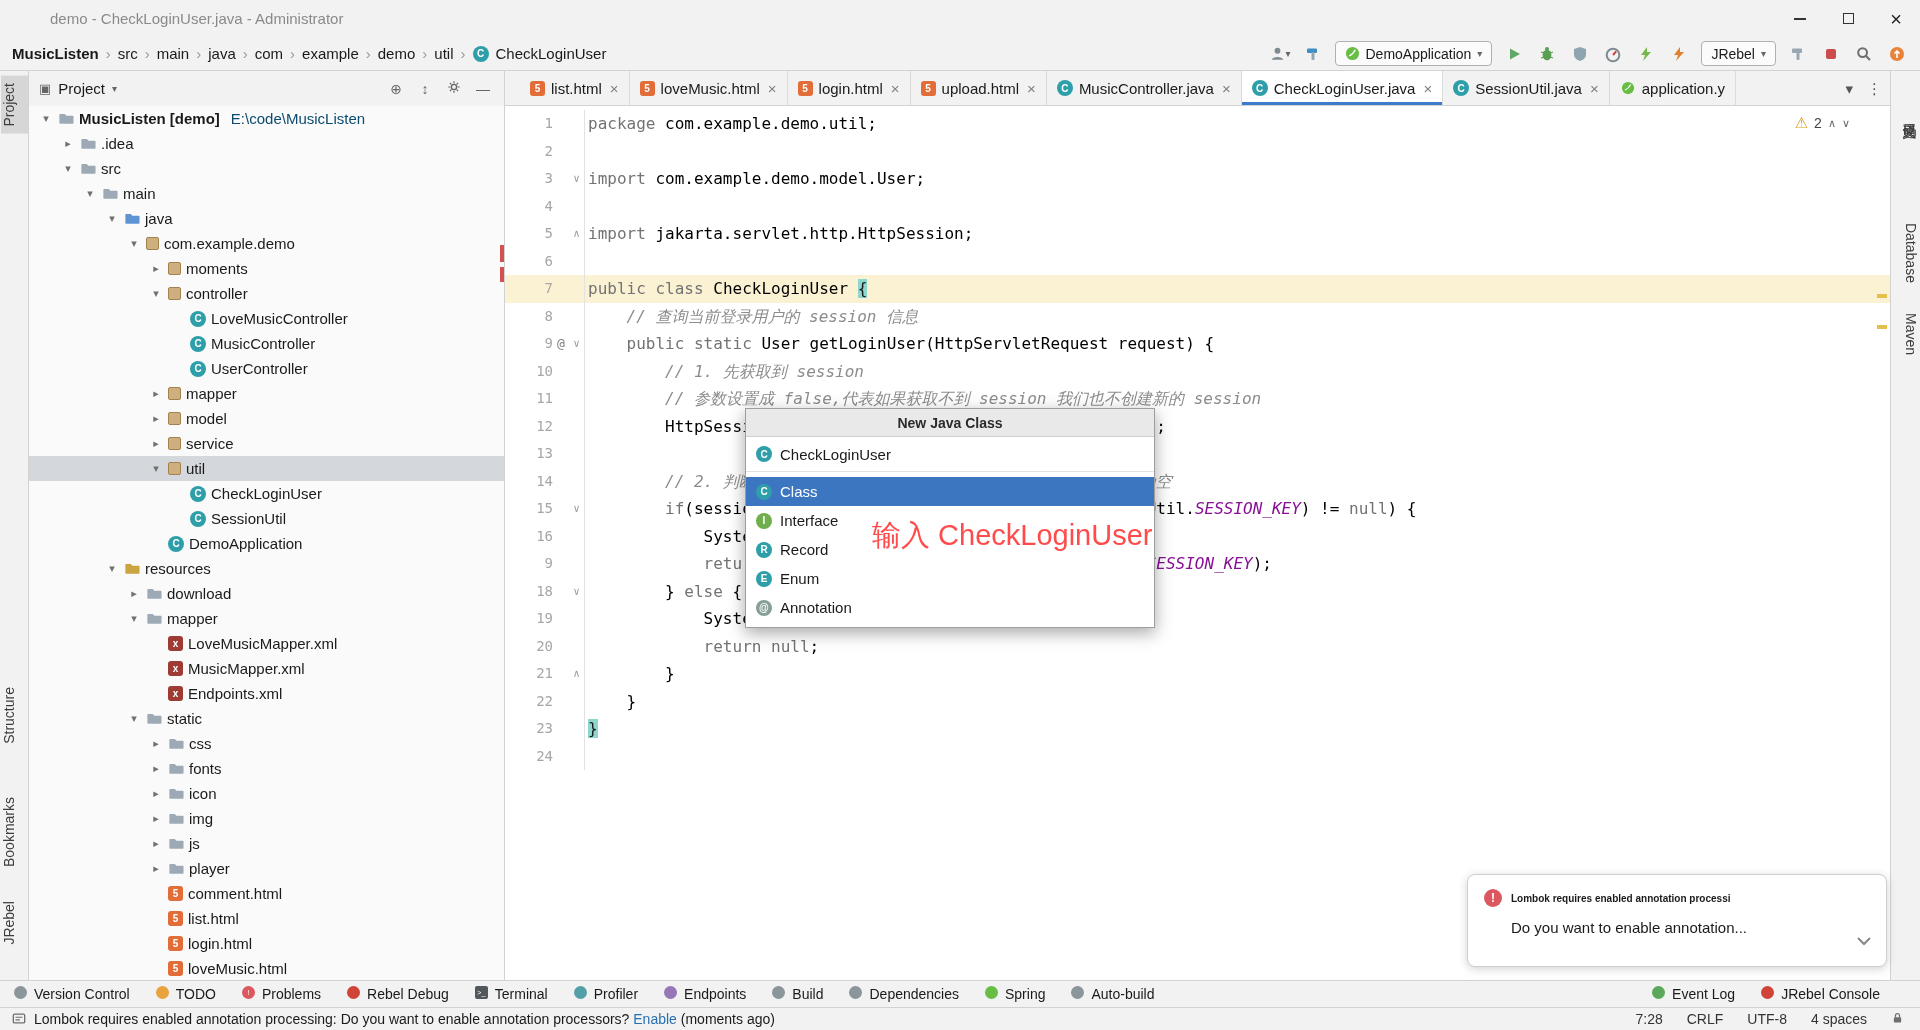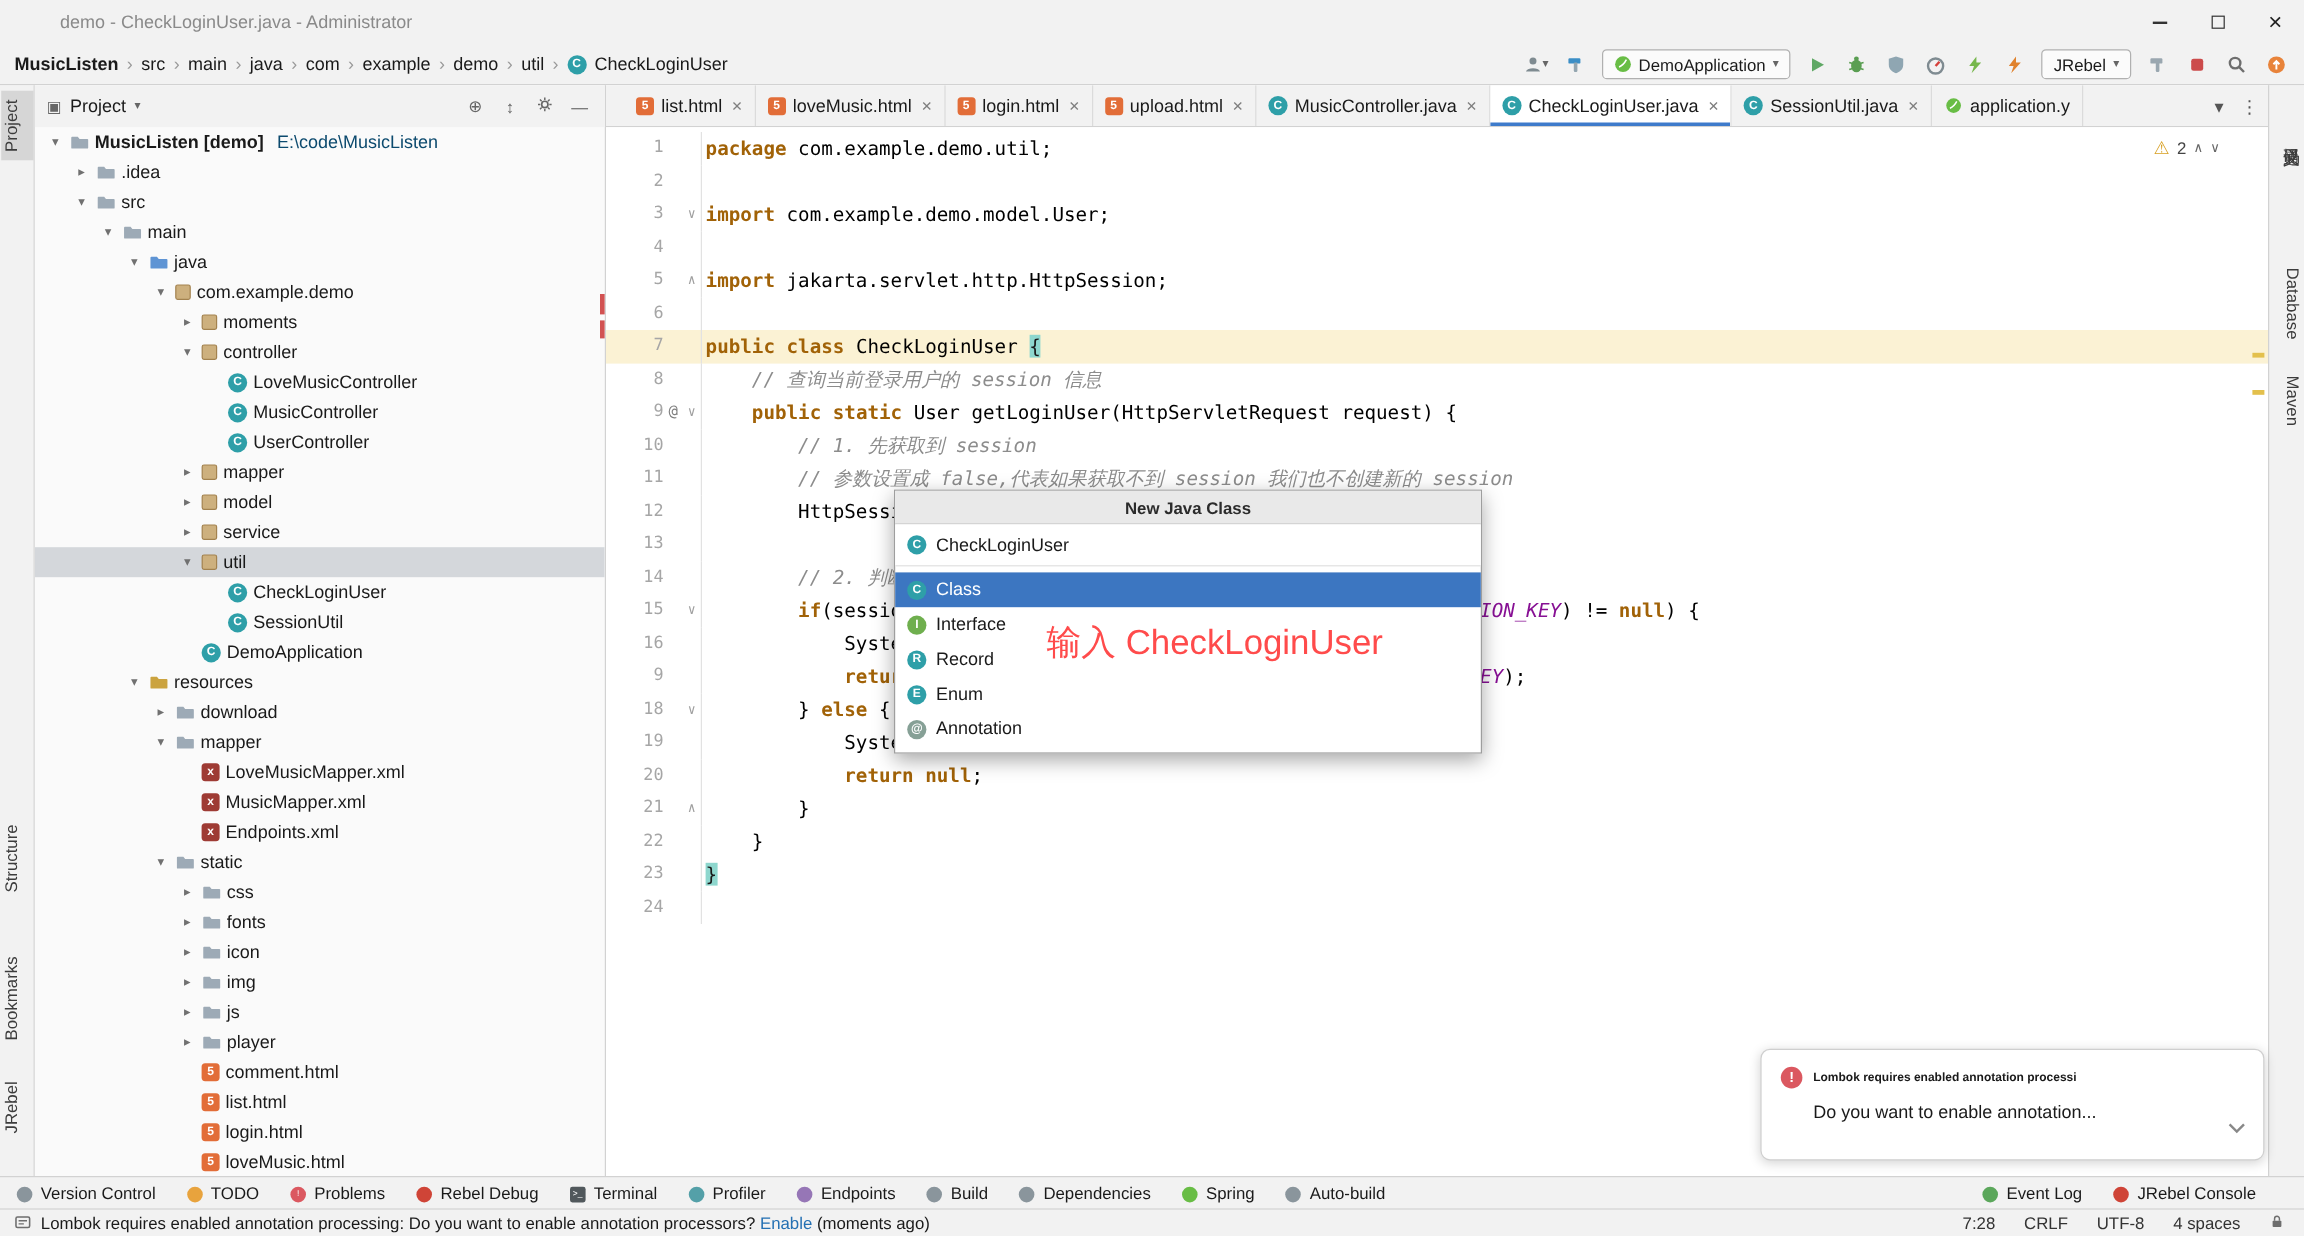--- a/index.html
+++ b/index.html
@@ -68,53 +68,53 @@
   #tabctl{position:absolute;right:8px;top:0;height:35px;display:flex;align-items:center;gap:14px;color:#555;background:#F2F2F2;padding-left:8px}
   #editor{position:absolute;left:0;top:35px;right:0;bottom:0;background:#fff;font-family:"DejaVu Sans Mono","Liberation Mono",monospace;font-size:16px;overflow:hidden}
   #codelines{padding-top:4px}
   .crow{display:flex;height:27.5px;line-height:27.5px;white-space:pre}
   .gut{display:flex;width:80px;flex:none;border-right:1px solid #E2E2E2}
   .lnum{width:48px;text-align:right;color:#A6A6A6;font-size:14px}
   .gico{width:16px;text-align:center;color:#808080;font-size:13px}
   .fold{width:15px;text-align:center;color:#9F9F9F;font-size:11px}
   .cline{padding-left:3px}
   .caret{background:#FBF2D4}
-  .sg-kw{color:#a16207;font-weight:bold}
+  .sg-kw{color:#737373;font-weight:normal}
   .sg-t{color:#000}
   .sg-com{color:#8C8C8C;font-style:italic}
   .sg-const{color:#871094;font-style:italic}
   .sg-str{color:#067D17}
   .sg-brc{background:#8ED7CE}
   #inspect{position:absolute;right:40px;top:8px;display:flex;align-items:center;gap:6px;font-family:"Liberation Sans",sans-serif;font-size:14px;color:#444}
   #inspect .warnglyph{color:#D8A024;font-size:15px}
   #inspect .arr{color:#666;font-size:11px}
   .stripewarn{position:absolute;right:3px;width:10px;height:4px;background:#E3C04C}
 
   
-  #popup{position:absolute;left:745px;top:408px;width:490px;background:#fff;border:1px solid #9E9E9E;box-shadow:0 5px 16px rgba(0,0,0,.35);z-index:50}
+  #popup{position:absolute;left:745px;top:408px;width:410px;background:#fff;border:1px solid #9E9E9E;box-shadow:0 5px 16px rgba(0,0,0,.35);z-index:50}
   #popup-hd{height:28px;background:#E9E9E9;border-bottom:1px solid #CFCFCF;display:flex;align-items:center;justify-content:center;font-size:14px;font-weight:bold;color:#2B2B2B}
   #popup-input{height:35px;display:flex;align-items:center;gap:8px;padding:0 10px;border-bottom:1px solid #E0E0E0;font-size:15px;background:#fff}
   #popup-options{padding:5px 0}
   .popt{height:29px;display:flex;align-items:center;gap:8px;padding:0 10px;font-size:15px;cursor:default}
   .psel{background:#3C76C1;color:#fff}
   #red-note{position:absolute;left:872px;top:516px;z-index:60;color:#FF4B4B;font-size:29px;white-space:nowrap}
 
   
   #notif{position:absolute;left:1467px;top:874px;width:420px;height:93px;background:#fff;border:1px solid #CFCFCF;border-radius:8px;box-shadow:0 2px 10px rgba(0,0,0,.18);z-index:40;padding:14px 16px}
   #notif-title-row{display:flex;align-items:center;gap:9px}
   .errdot{width:18px;height:18px;border-radius:50%;background:#DB5860;color:#fff;font-weight:bold;font-size:12px;display:flex;align-items:center;justify-content:center;flex:none}
   #notif-title{font-weight:bold;font-size:10px;white-space:nowrap;overflow:hidden}
   #notif-body{margin-top:12px;padding-left:27px;font-size:15px}
   #notif-chev{position:absolute;right:14px;bottom:16px}
 
   
   #bottombar{position:absolute;left:0;bottom:23px;right:0;height:27px;background:#F2F2F2;border-top:1px solid #D2D2D2;display:flex;align-items:center;font-size:14px;padding:0 14px}
   #bbleft{display:flex;align-items:center;gap:26px}
   #bbright{margin-left:auto;display:flex;align-items:center;gap:26px;padding-right:26px}
-  .bitem{display:flex;align-items:flex-end;gap:7px;white-space:nowrap;cursor:default}
+  .bitem{display:flex;align-items:flex-start;gap:7px;white-space:nowrap;cursor:default}
   .bicon{width:13px;height:13px;border-radius:50%;color:#fff;font-size:7px;display:flex;align-items:center;justify-content:center;flex:none}
   .bicon.sq{border-radius:2px}
   #statusbar{position:absolute;left:0;bottom:0;right:0;height:23px;background:#F2F2F2;border-top:1px solid #D2D2D2;display:flex;align-items:center;font-size:14px;padding:0 12px;white-space:nowrap}
   #status-msg{display:flex;align-items:center;gap:8px;overflow:hidden}
   .slink{color:#2470B3}
   #status-right{margin-left:auto;display:flex;align-items:center;gap:24px;color:#333;padding-right:4px}
 </style>
 </head>
 <body>
 

